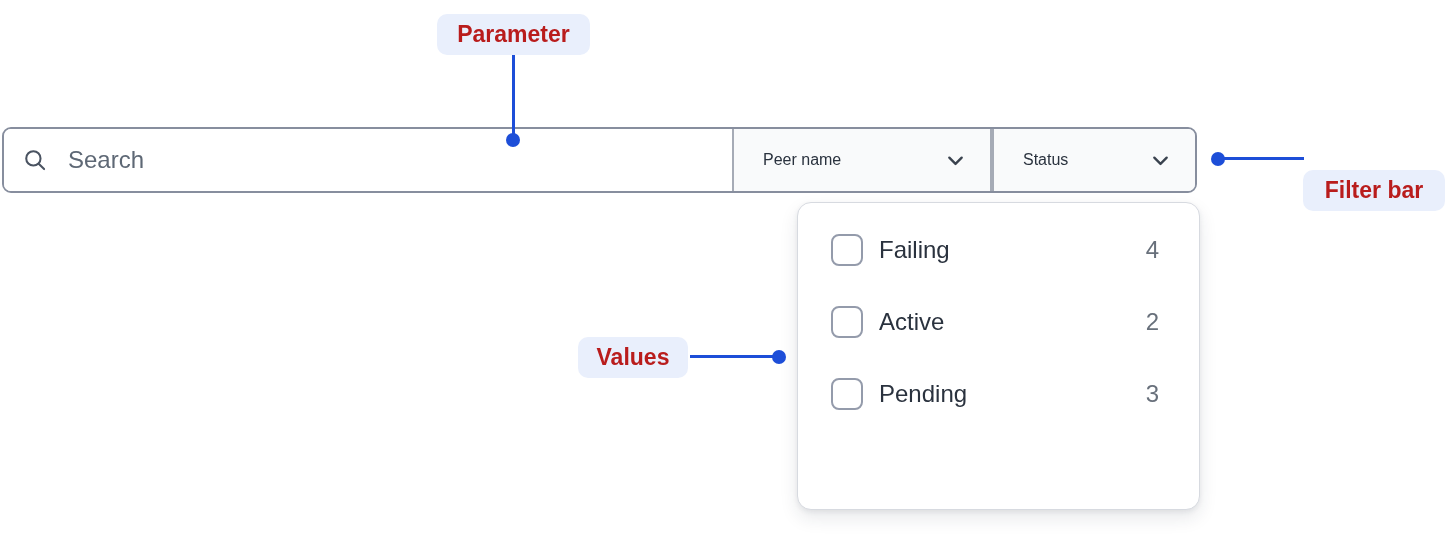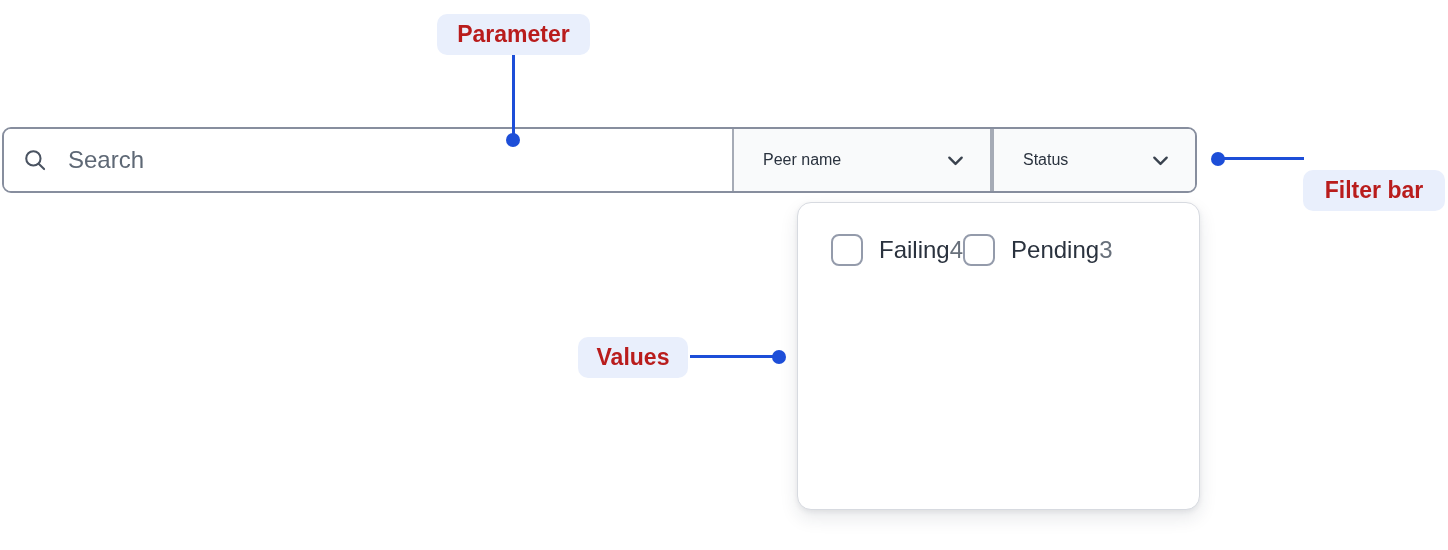--- a/index.html
+++ b/index.html
@@ -38,21 +38,21 @@
   .fb-dropdown.w-peer { width:256px; }
   .fb-dropdown.w-cluster { width:334px; }
   .fb-dropdown.w-status { width:201px; }
   .chev { flex:none; margin-left:20px; display:flex; align-items:center; }
 
   
   .dropdown-panel {
     position:absolute; left:797px; top:202px; width:403px; height:308px;
     background:#fff; border:1.5px solid #d7dae0; border-radius:14px;
     box-shadow:0 8px 18px rgba(33,41,60,.10), 0 2px 5px rgba(33,41,60,.07);
-    padding:11px 40px 9px 33px; display:flex; flex-direction:row;
+    padding:11px 40px 9px 33px; display:flex; flex-direction:column;
   }
   .dd-row { height:72px; display:flex; align-items:center; cursor:pointer; }
   .checkbox {
     flex:none; width:32px; height:32px; border:2px solid #949bab;
     border-radius:8px; background:#fff; margin-right:16px;
   }
   .dd-label { flex:1; font-size:24px; color:#2a323e; }
   .dd-count { flex:none; font-size:24px; color:#68707b; }
 </style>
 </head>
@@ -98,20 +98,25 @@
   </div>
 
   <div class="dropdown-panel">
     <div class="dd-row">
       <span class="checkbox"></span>
       <span class="dd-label">Failing</span>
       <span class="dd-count">4</span>
     </div>
     <div class="dd-row">
       <span class="checkbox"></span>
+      <span class="dd-label">Active</span>
+      <span class="dd-count">2</span>
+    </div>
+    <div class="dd-row">
+      <span class="checkbox"></span>
       <span class="dd-label">Pending</span>
       <span class="dd-count">3</span>
     </div>
   </div>
 
   <div class="pill" style="left:437px; top:14px; width:153px;">Parameter</div>
   <div class="connector" style="left:512px; top:55px; width:3px; height:85px;"></div>
   <div class="dot" style="left:506px; top:133px;"></div>
 
   <div class="dot" style="left:1211px; top:152px;"></div>

